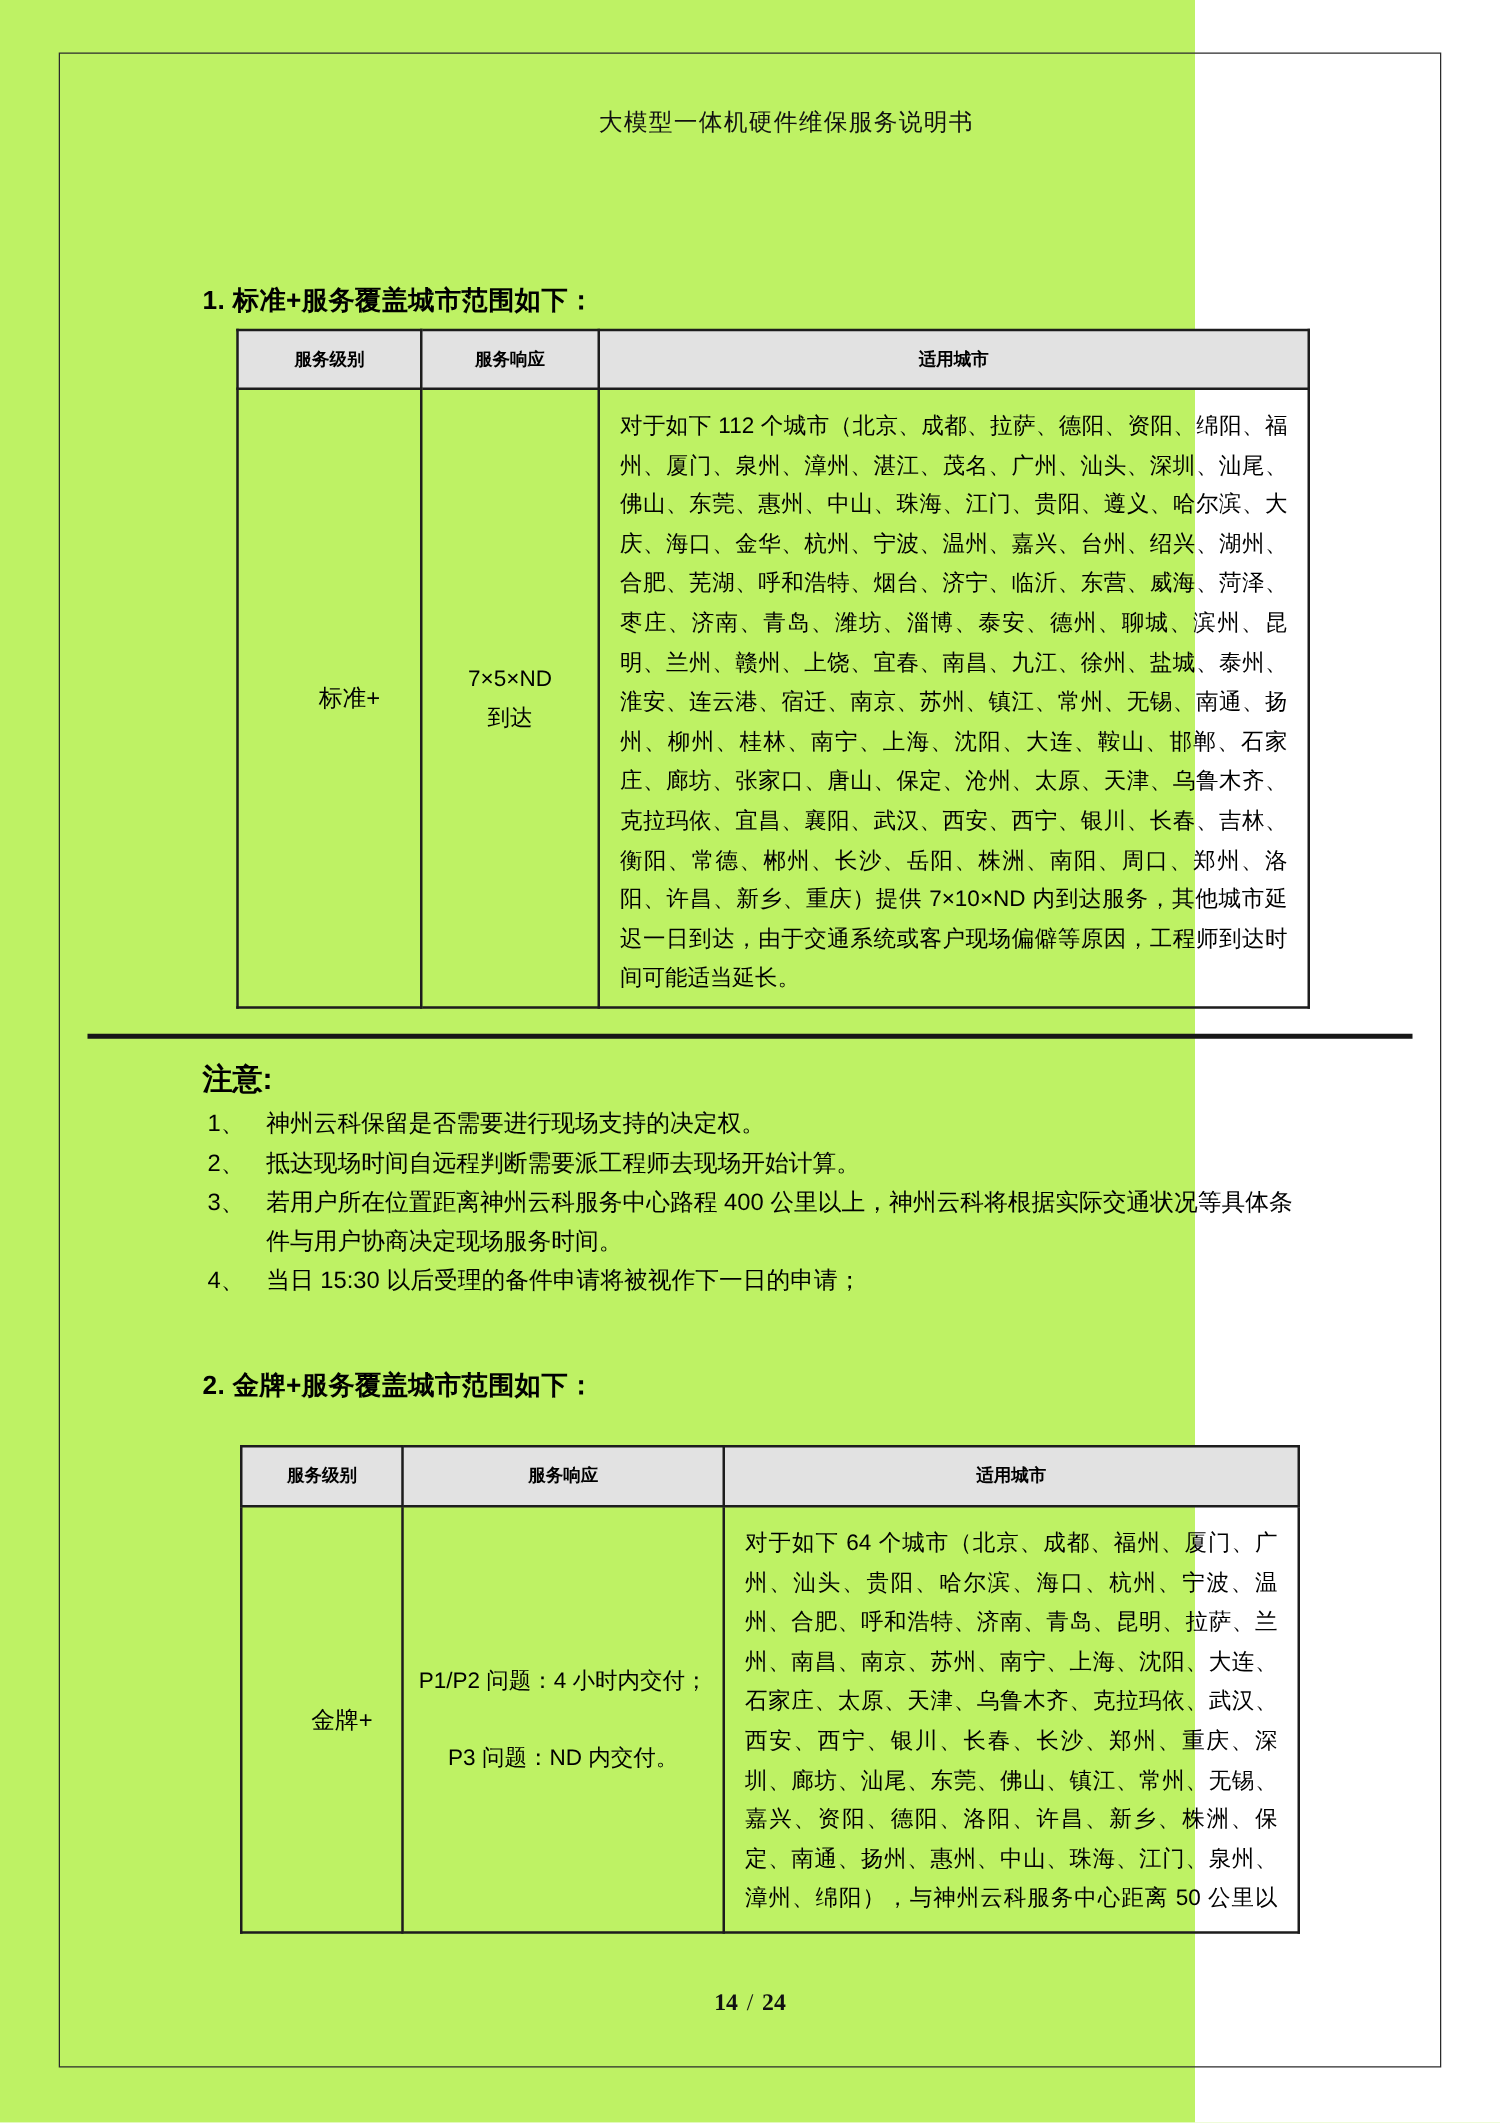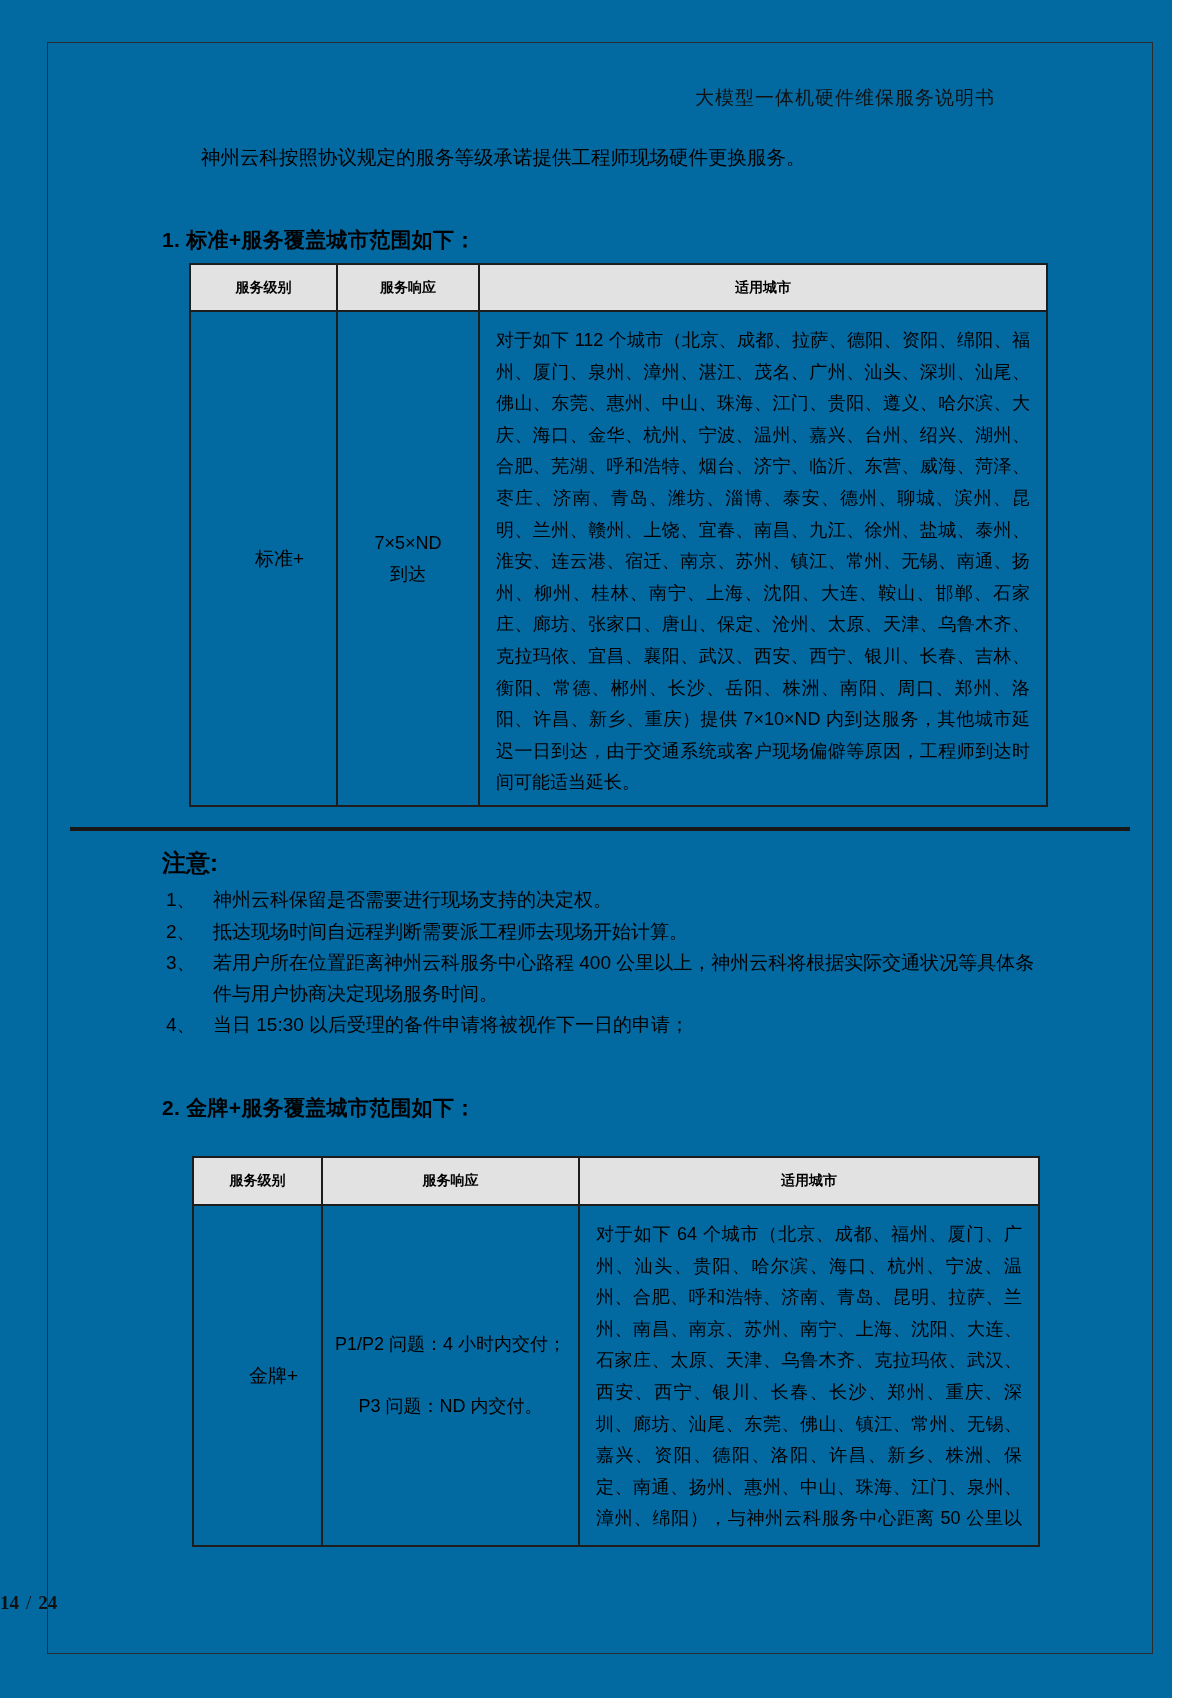--- a/index.html
+++ b/index.html
@@ -1,18 +1,18 @@
 <!DOCTYPE html>
 <html><head>
 <meta charset="utf-8">
 <style>
   * { margin:0; padding:0; box-sizing:border-box; }
   html,body { width:1200px; height:1698px; background:#ffffff; overflow:hidden;
               font-family:"Liberation Sans", sans-serif; color:#000; }
-  .page { position:relative; width:1172px; height:1698px; background:#0369a1; }
+  .page { position:relative; width:956px; height:1698px; background:#bef264; }
 
   .page-frame { position:absolute; left:47px; top:42px; width:1106px; height:1612px;
                 border:1.7px solid #2b2b2b; }
 
   .doc-header { position:absolute; top:85px; right:177px;
                 font-family:"Liberation Serif", serif; font-size:19px; letter-spacing:1px;
                 color:#111; }
 
   .intro { position:absolute; left:162px; top:142px; width:892px;
            font-size:19.5px; line-height:30px; text-indent:2em; }
@@ -45,35 +45,34 @@
   .divider-rule { position:absolute; left:70px; top:827px; width:1060px; height:4px;
                   background:#171717; }
 
   .notice-title { position:absolute; left:162px; top:847px; font-size:24px; font-weight:700; }
 
   .notes { position:absolute; left:166px; top:885px; width:872px; font-size:19px; }
   .note { display:flex; line-height:30.5px; margin-bottom:1px; }
   .note .num { width:47px; flex:none; }
   .note .txt { flex:1; }
 
-  .page-footer { position:absolute; left:0; top:1592px; width:1200px; 
+  .page-footer { position:absolute; left:0; top:1592px; width:1200px; text-align:center;
                  font-family:"Liberation Serif", serif; font-size:19px; color:#111; }
   .page-footer .pg { font-weight:700; }
   .page-footer .sep { font-weight:400; margin:0 7px; }
 </style>
 </head>
 <body>
 
 <div class="page">
 
   <div class="page-frame"></div>
 
   <div class="doc-header">大模型一体机硬件维保服务说明书</div>
 
-  <div class="intro">神州云科按照协议规定的服务等级承诺提供工程师现场硬件更换服务。</div>
 
   <div class="sec-heading s1">1. 标准+服务覆盖城市范围如下：</div>
 
   <table class="svc t1">
     <colgroup>
         <col style="width:147px">
         <col style="width:142px">
         <col style="width:568px">
       </colgroup>
     <tbody>

